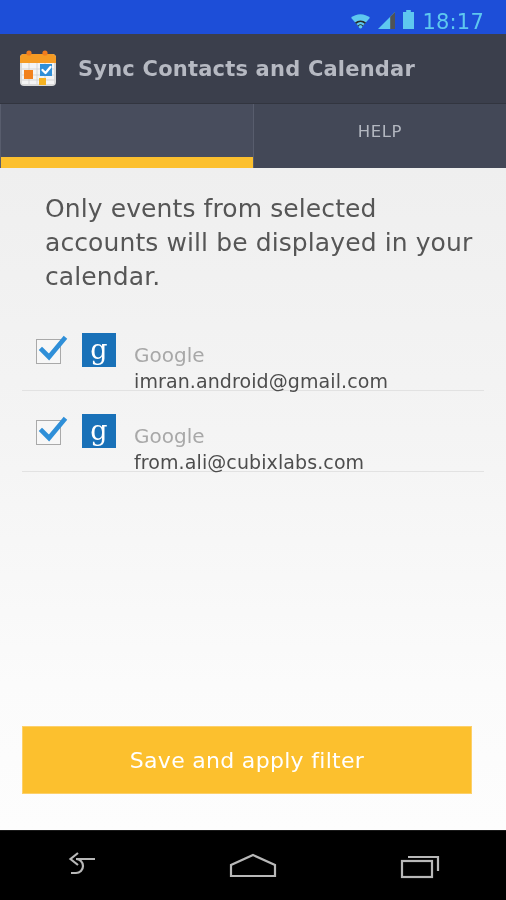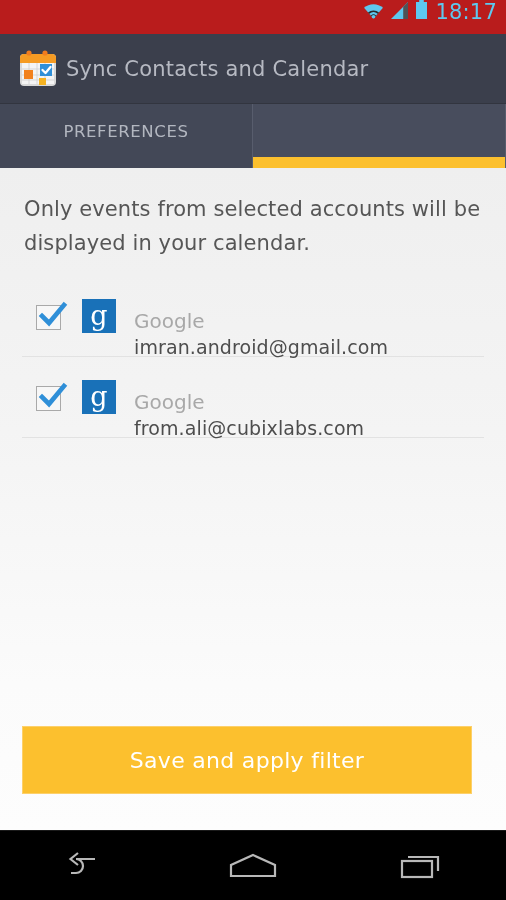--- a/index.html
+++ b/index.html
@@ -17,25 +17,25 @@
     width: 506px;
     height: 900px;
     display: flex;
     flex-direction: column;
     background: #f2f2f2;
   }
 
   
   .status-bar {
     height: 34px;
-    background: #b91c1c;
-    display: flex;
-    align-items: flex-start;
+    background: #1d4ed8;
+    display: flex;
+    align-items: flex-end;
     justify-content: flex-end;
-    padding-right: 9px;
+    padding-right: 22px;
     flex: 0 0 34px;
   }
   .status-icons {
     display: flex;
     align-items: center;
     gap: 5px;
   }
   .status-clock {
     color: #5ec8ef;
     font-size: 21px;
@@ -54,24 +54,24 @@
     padding-left: 16px;
     border-bottom: 1px solid #32353f;
   }
   .app-icon {
     width: 44px;
     height: 44px;
     position: relative;
     flex: 0 0 44px;
   }
   .app-title {
-    margin-left: 6px;
+    margin-left: 18px;
     color: #b6b9c2;
     font-size: 21px;
-    font-weight: normal;
+    font-weight: bold;
     letter-spacing: 0.2px;
   }
 
   
   .tab-bar {
     height: 64px;
     flex: 0 0 64px;
     background: #434857;
     display: flex;
     position: relative;
@@ -112,24 +112,25 @@
     flex: 1 1 auto;
     position: relative;
     background: linear-gradient(to bottom, #efefef 0%, #f4f4f4 40%, #fbfbfb 78%, #fdfdfd 100%);
     display: flex;
     flex-direction: column;
     overflow: hidden;
   }
 
   .intro {
     color: #565656;
-    font-size: 21px;
+    font-size: 25px;
     line-height: 34px;
     padding: 24px 22px 0 24px;
     letter-spacing: 0.1px;
+    margin-left: 21px;
   }
 
   .account-list {
     margin-top: 16px;
   }
   .account-row {
     display: flex;
     align-items: center;
     padding: 6px 22px 6px 36px;
     height: 80px;
@@ -285,25 +286,25 @@
         <rect x="8" y="23" width="9" height="9" fill="#f2811d"></rect>
         <rect x="24" y="17" width="12" height="12" fill="#2f8fd8"></rect>
         <path d="M26.5 23 l3 3 l5 -6" stroke="#ffffff" stroke-width="2.3" fill="none" stroke-linecap="round" stroke-linejoin="round"></path>
         <rect x="23" y="31" width="7" height="7" fill="#f5b221"></rect>
       </svg>
     </span>
     <span class="app-title">Sync Contacts and Calendar</span>
   </div>
 
   <div class="tab-bar">
-    <div class="tab">
-      <span class="tab-label">PREFERENCES</span>
-    </div>
     <div class="tab active">
       <span class="tab-underline"></span>
+    </div>
+    <div class="tab">
+      <span class="tab-label">HELP</span>
     </div>
   </div>
 
   <div class="content">
 
     <div class="intro">Only events from selected accounts will be displayed in your calendar.</div>
 
     <div class="account-list">
 
       <div class="account-row">

